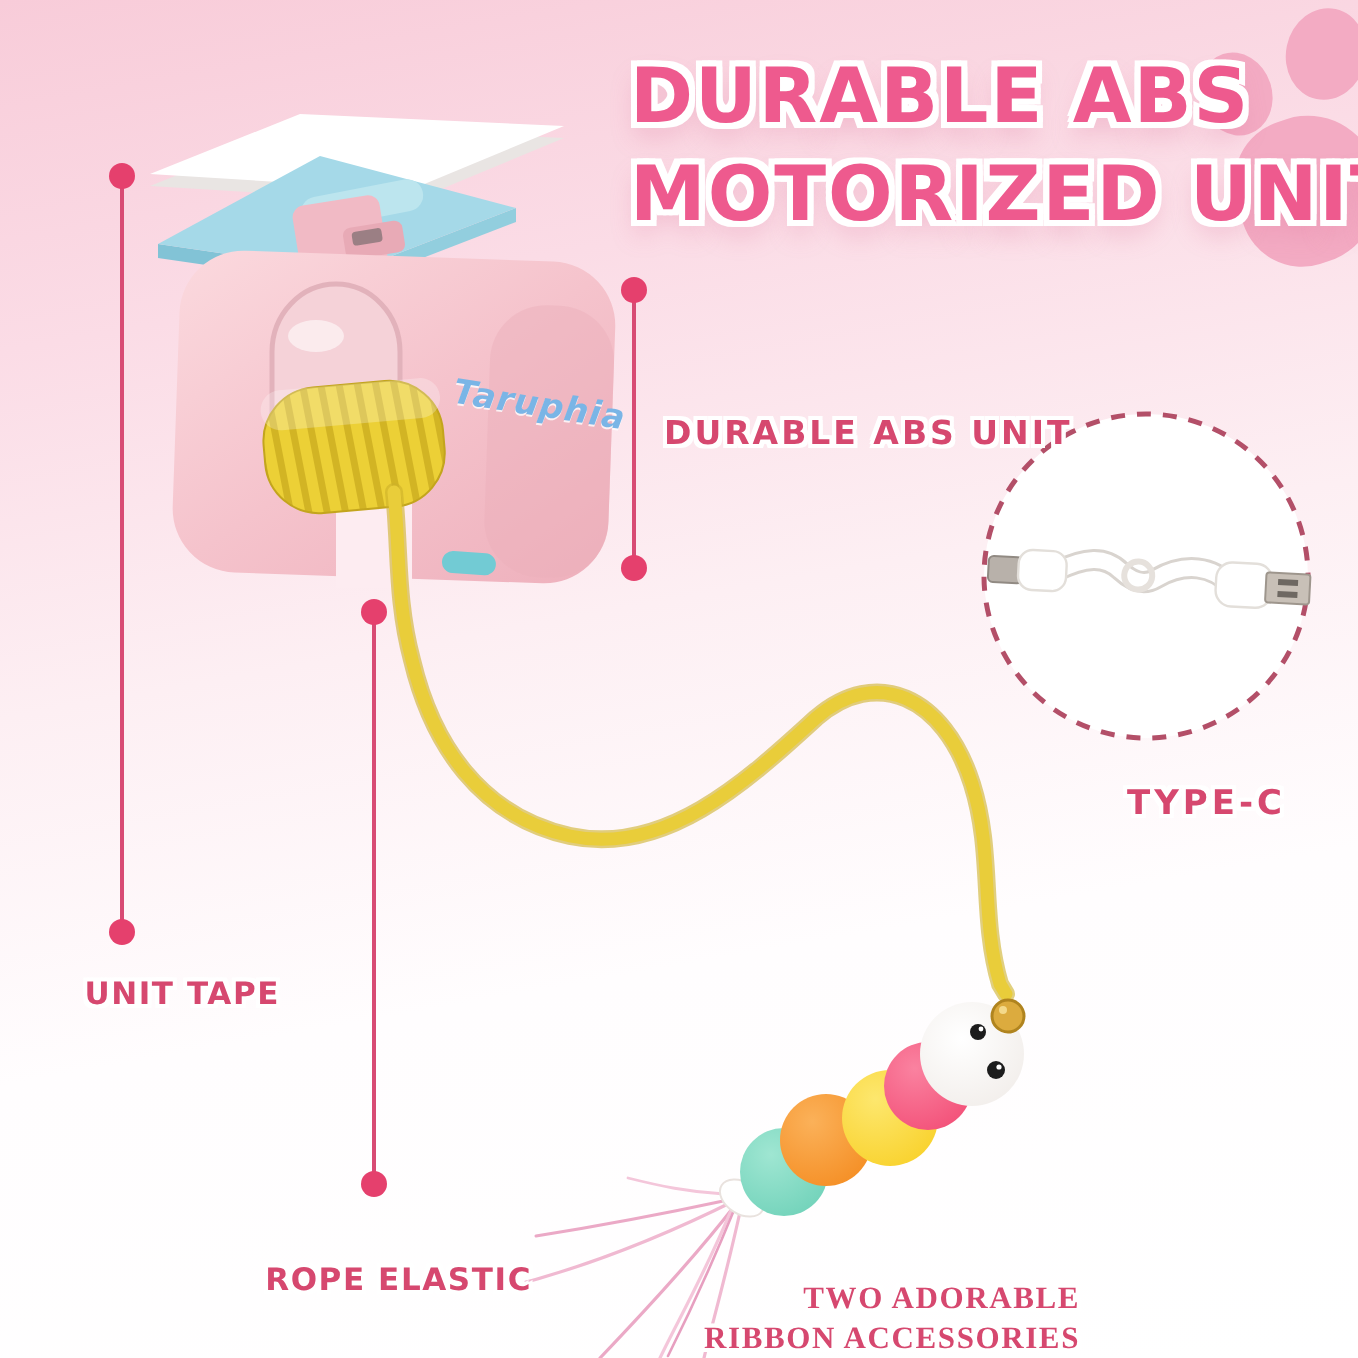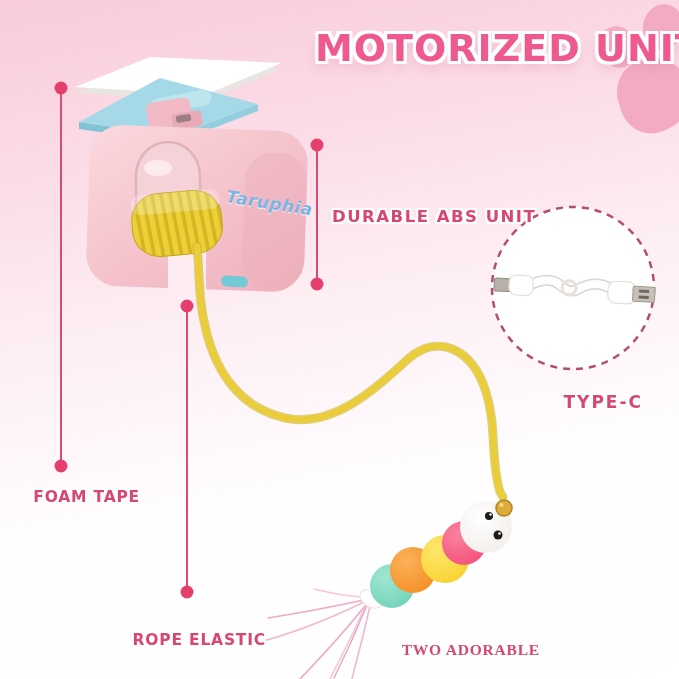--- a/index.html
+++ b/index.html
@@ -50,20 +50,21 @@
 
 <div class="stage">
 
   <div>
     <div class="abs paw paw-toe1"></div>
     <div class="abs paw paw-toe2"></div>
     <div class="abs paw paw-pad"></div>
   </div>
 
   <div class="abs title">
+    <div>DURABLE ABS</div>
     <div>MOTORIZED UNIT</div>
   </div>
 
   <svg class="abs" style="left:0;top:0" width="679" height="679" viewBox="0 0 679 679">
     <defs>
       <linearGradient id="bodyGrad" x1="0" y1="0" x2="1" y2="1">
         <stop offset="0" stop-color="#fbd9de"></stop>
         <stop offset="0.5" stop-color="#f5c3cc"></stop>
         <stop offset="1" stop-color="#eeb0bc"></stop>
       </linearGradient>
@@ -179,22 +180,23 @@
         <rect x="639" y="292" width="10" height="3" fill="#6e6862"></rect>
       </g>
     </g>
   </svg>
 
   <div class="abs brand">Taruphia</div>
 
   <div class="abs lbl lbl-abs-unit">DURABLE ABS UNIT</div>
   <div class="abs lbl lbl-type-c">TYPE-C</div>
   <div class="abs lbl lbl-foam">
-    <div>FOAM TAPE</div>
+    <div>UNIT TAPE</div>
   </div>
   <div class="abs lbl lbl-nylon">
     <div>ROPE ELASTIC</div>
   </div>
   <div class="abs lbl lbl-ribbon">
     <div>TWO ADORABLE</div>
+    <div>RIBBON ACCESSORIES</div>
   </div>
 
 </div>
 
 </body></html>

